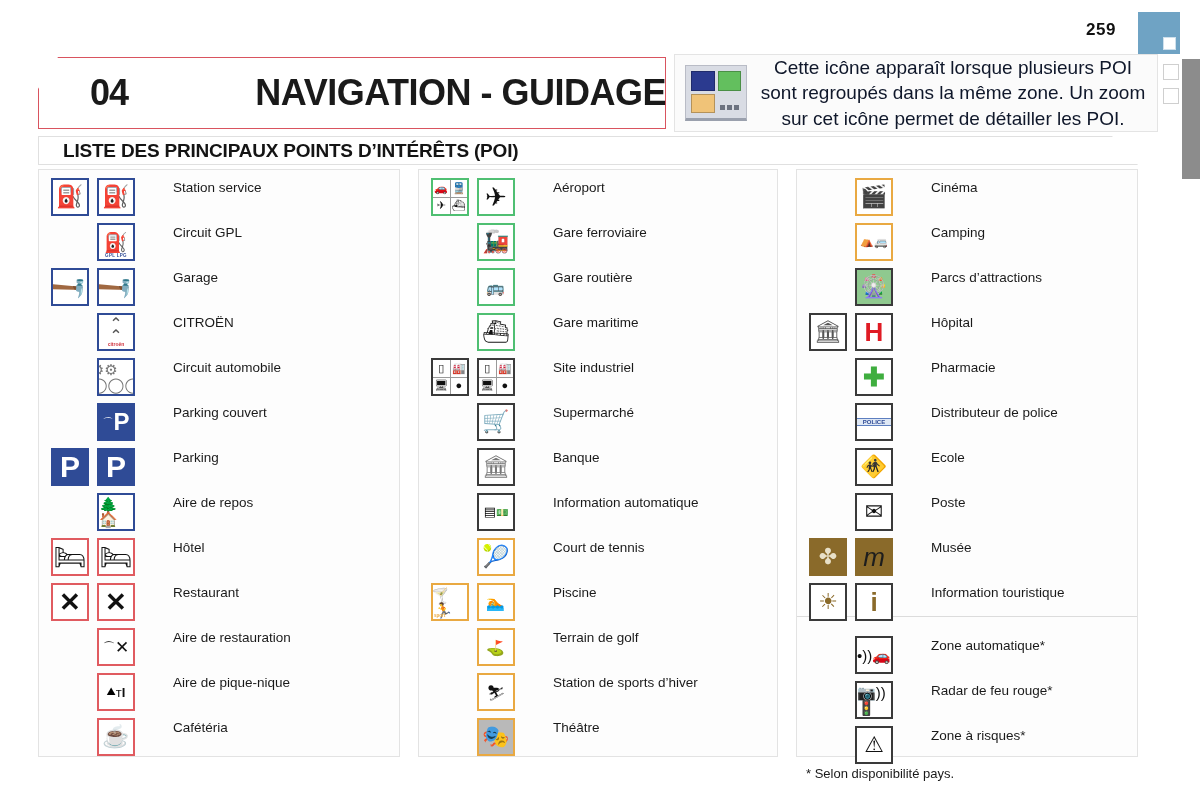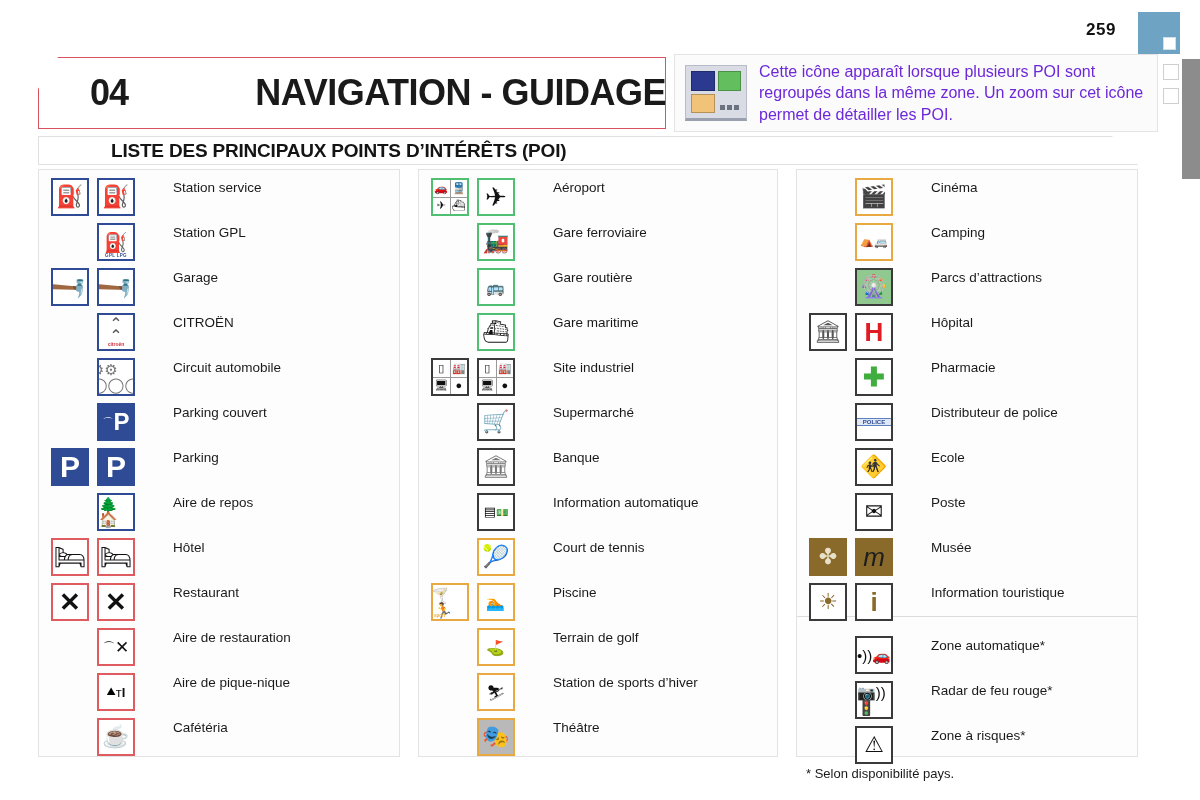--- a/index.html
+++ b/index.html
@@ -60,28 +60,28 @@
     display:grid; grid-template-columns:1fr 1fr; grid-template-rows:1fr 1fr;
     gap:3px; padding:5px; flex:none;
   }
   #note-icon div { border:1px solid rgba(0,0,0,.25); }
   .nq1 { background:#2b3a8f; }
   .nq2 { background:#63bf5e; }
   .nq3 { background:#f0c378; }
   .nq4 { background:#d9dce4; border:none !important; display:flex; align-items:flex-end;
          justify-content:center; gap:2px; padding-bottom:3px;}
   .nq4 span{ width:5px; height:5px; background:#6c7280; display:block;}
-  #note-text { font-size:16px; line-height:1.32; color:#6d28d9; }
+  #note-text { font-size:19px; line-height:1.32; color:#0f172a;text-align:center; }
 
   
   #sectitle {
     position:absolute; left:38px; top:136px; width:1100px; height:29px;
     background:#ffffff; border:1px solid #e0e0e0;
     clip-path: polygon(0 0, calc(100% - 26px) 0, 100% 100%, 0 100%);
-    display:flex; align-items:center; padding-left:72px;
+    display:flex; align-items:center; padding-left:24px;
   }
   #sectitle span{ font-size:19px; font-weight:bold; color:#141414; letter-spacing:-.2px;}
 
   
   .col {
     position:absolute; top:169px; background:#fdfdfd;
     border:1px solid #e3e3e3;
   }
   #col1 { left:38px;  width:362px; height:588px; }
   #col2 { left:418px; width:360px; height:588px; }
@@ -200,21 +200,21 @@
         <div class="ibox b bd-blue">
           <span class="gl ">⛽</span>
         </div>
         <div class="label">Station service</div>
       </div>
       <div class="row" style="top: 49px;">
         <div class="ibox b bd-blue">
           <span class="gl" style="font-size:19px">⛽</span>
           <span class="subcap">GPL LPG</span>
         </div>
-        <div class="label">Station GPL</div>
+        <div class="label">Circuit GPL</div>
       </div>
       <div class="row w2" style="top: 94px;">
         <div class="ibox a bd-blue">
           <span class="gl lg" style="transform:rotate(135deg);display:block">🔨</span>
         </div>
         <div class="ibox b bd-blue">
           <span class="gl lg" style="transform:rotate(135deg);display:block">🔨</span>
         </div>
         <div class="label">Garage</div>
       </div>

